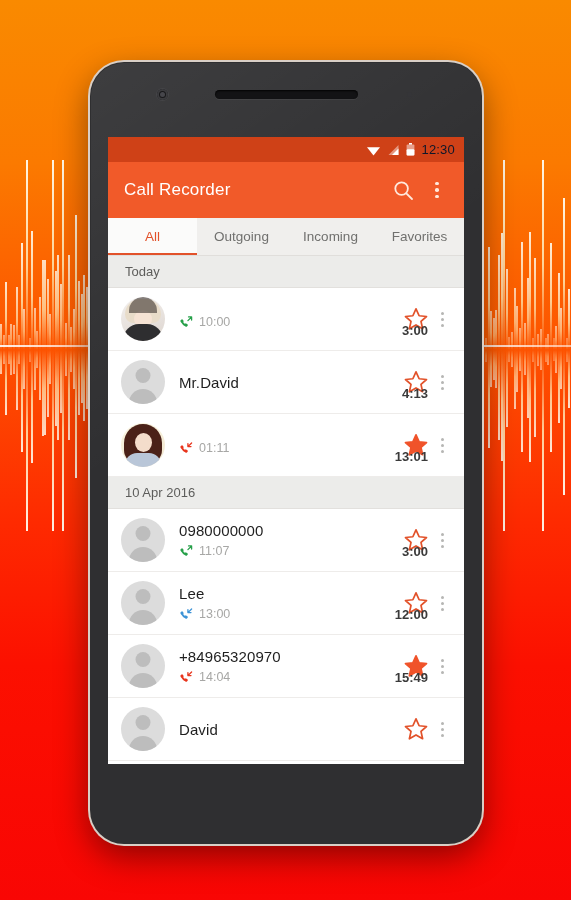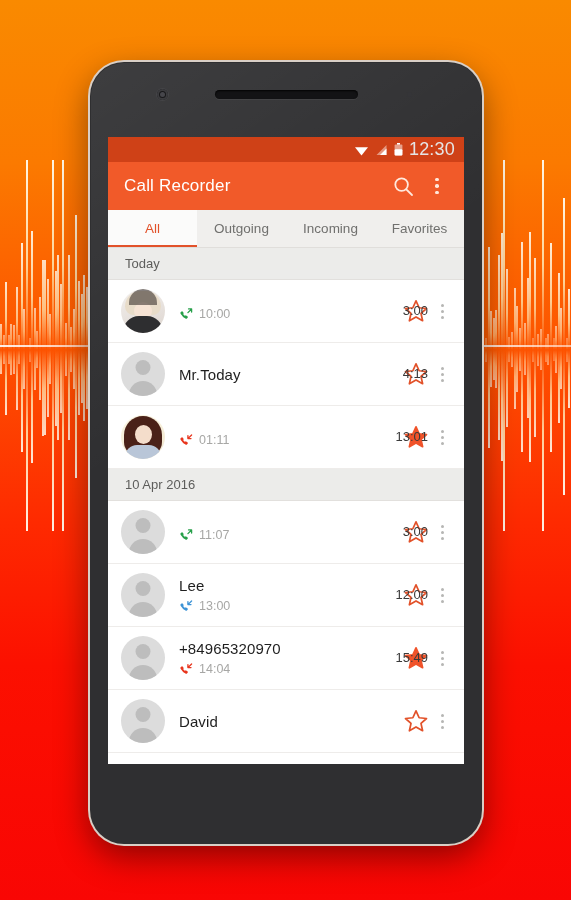--- a/index.html
+++ b/index.html
@@ -97,26 +97,26 @@
 
   
   #statusbar {
     height: 25px;
     background: #cf4117;
     display: flex; align-items: center; justify-content: flex-end;
     padding-right: 9px; gap: 6px;
   }
   #statusbar .sicon { display: flex; align-items: center; }
   #clock {
-    color: #e5e5e5; font-size: 18px; letter-spacing: .2px;
+    color: #0f172a; font-size: 13px; letter-spacing: .2px;
   }
 
   
   #toolbar {
-    height: 48px;
+    height: 56px;
     background: #f15a29;
     display: flex; align-items: center;
     padding: 0 10px 0 16px;
   }
   #app-title {
     color: #ffffff; font-size: 17px; flex: 1; letter-spacing: .2px;
   }
   .tb-icon { width: 34px; height: 34px; display:flex; align-items:center; justify-content:center; cursor:pointer; }
   .dots { display:flex; flex-direction:column; gap:3px; align-items:center; }
   .dots i { display:block; width:3.5px; height:3.5px; border-radius:50%; background:#ffe9dd; }
@@ -179,22 +179,22 @@
     font-size: 15px; color: #1f1f1f; letter-spacing: .1px;
     white-space: nowrap; overflow: hidden; text-overflow: ellipsis;
   }
   .rsub { display: flex; align-items: center; gap: 6px; margin-top: 5px; }
   .rtime { font-size: 12.5px; color: #a7a7a5; }
 
   .star { width: 26px; height: 26px; cursor: pointer; flex: 0 0 26px; margin-right: 2px; }
   .rowmenu { width: 22px; height: 40px; display:flex; flex-direction:column; justify-content:center; align-items:center; gap:3px; cursor:pointer; flex:0 0 22px;}
   .rowmenu i { width:3px; height:3px; border-radius:50%; background:#b6b6b4; display:block; }
   .dur {
-    position: absolute; right: 36px; bottom: 24px;
-    font-size: 13px; color: #3a3a3a;
+    position: absolute; right: 36px; bottom: 12px;
+    font-size: 13px; color: #3a3a3a; font-weight: bold;
   }
 </style>
 </head>
 <body>
 
 <div id="bg">
   <div id="bg-glow"></div>
   <div id="wave-left">
       <div class="wbar" style="left: 0px; height: 25.6059px; opacity: 0.683814;"></div>
       <div class="wbar down" style="left: 0px; height: 24.3256px; opacity: 0.683814;"></div>
@@ -464,21 +464,21 @@
             <i></i>
           </span>
           <span class="dur">3:00</span>
         </div>
         <div class="row">
           <div class="avatar">
             <div class="ph-head"></div>
             <div class="ph-body"></div>
           </div>
           <div class="rinfo">
-            <div class="rname">Mr.Today</div>
+            <div class="rname">Mr.David</div>
           </div>
           <span class="star"><svg width="26" height="26" viewBox="0 0 24 24">
               <path d="M12 2.6 L14.9 9.0 L21.7 9.7 L16.6 14.2 L18.1 21.0 L12 17.5 L5.9 21.0 L7.4 14.2 L2.3 9.7 L9.1 9.0 Z" stroke="#e2522a" stroke-width="1.6" stroke-linejoin="round" fill="none"></path>
             </svg></span>
           <span class="rowmenu">
             <i></i>
             <i></i>
             <i></i>
           </span>
           <span class="dur">4:13</span>
@@ -510,20 +510,21 @@
           </span>
           <span class="dur">13:01</span>
         </div>
         <div class="section-hd">10 Apr 2016</div>
         <div class="row">
           <div class="avatar">
             <div class="ph-head"></div>
             <div class="ph-body"></div>
           </div>
           <div class="rinfo">
+            <div class="rname">0980000000</div>
             <div class="rsub">
               <span style="display: flex;">
                 <svg width="14" height="14" viewBox="0 0 16 16">
                   <path d="M3.2 9.4c1.3 2 3 3.2 4.6 3.9.5.2 1 .1 1.3-.3l.9-1.1c.3-.3.2-.8-.1-1L8.2 9.7c-.3-.2-.7-.2-.9.1l-.4.4c-.9-.5-1.7-1.3-2.2-2.2l.4-.4c.3-.2.3-.6.1-.9L4 5.1c-.2-.3-.7-.4-1-.1l-1.1.9c-.4.3-.5.8-.3 1.3.3.8.8 1.6 1.6 2.2z" fill="#27a04a"></path>
                   <path d="M10.2 6.4 L14.4 2.2 M14.4 2.2 L10.9 2.2 M14.4 2.2 L14.4 5.7" stroke="#27a04a" stroke-width="1.5" fill="none" stroke-linecap="round"></path>
                 </svg>
               </span>
               <span class="rtime">11:07</span>
             </div>
           </div>

